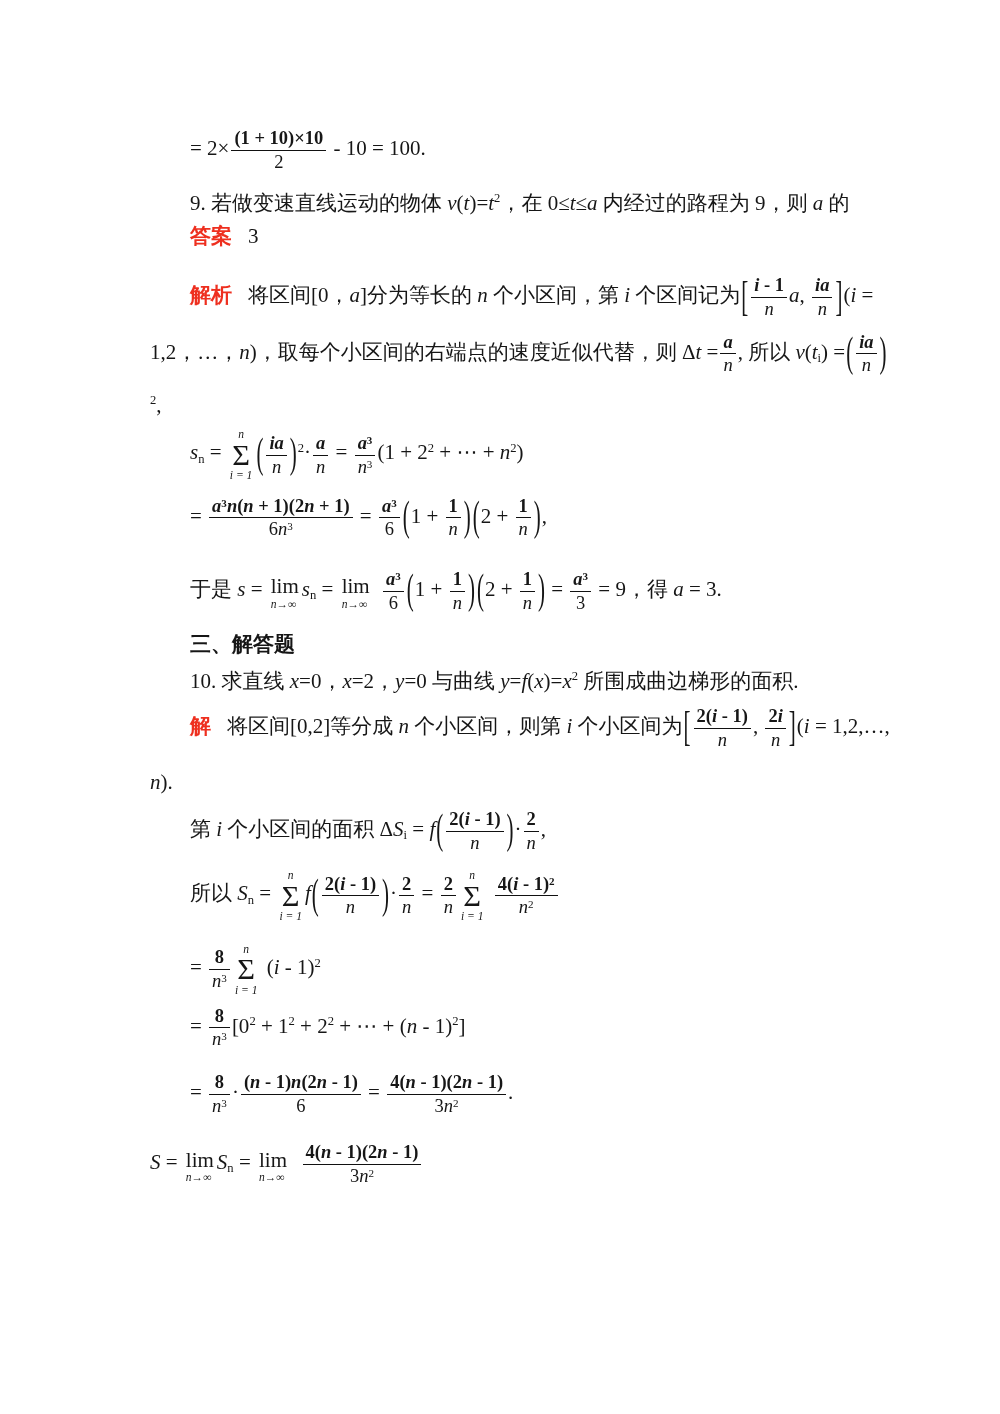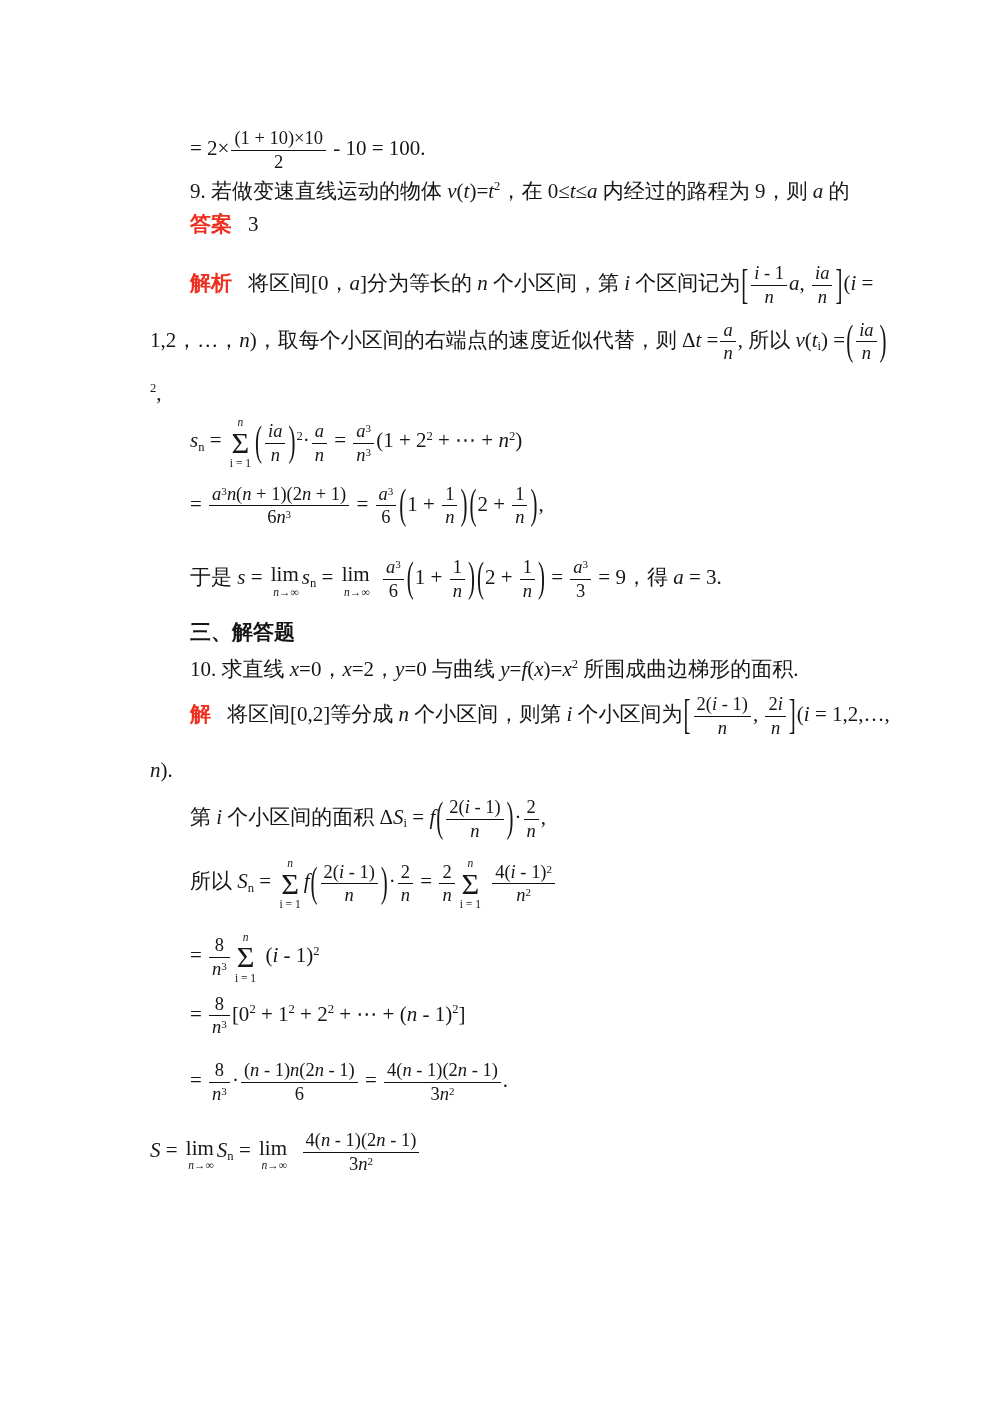--- a/index.html
+++ b/index.html
@@ -27,48 +27,48 @@
   }
   .heading{font-family:"Liberation Sans","DejaVu Sans",sans-serif;font-weight:600;}
 
   .sup{font-size:0.6em;vertical-align:0.6em;line-height:0;}
   .sub{font-size:0.6em;vertical-align:-0.25em;line-height:0;}
 
   .fr{
     display:inline-block;vertical-align:middle;text-align:center;
     font-size:0.88em;line-height:1.12;margin:0 2px;
   }
-  .fr .num{display:block;padding:0 3px 1px;}
+  .fr .num{display:block;padding:0 3px 1px;font-weight:bold;}
   .fr .den{display:block;border-top:1.4px solid #111;padding:1px 3px 0;}
   .fr .sup{vertical-align:0.45em;}
 
   .big{
     display:inline-block;transform:scaleY(2.05);transform-origin:50% 52%;
     margin:0 1px;vertical-align:-0.06em;font-weight:400;
   }
 
   .sum{
     display:inline-block;vertical-align:middle;text-align:center;
     line-height:1;margin:0 3px;
   }
   .sum .lim-top{display:block;font-size:0.55em;font-style:italic;line-height:1.05;}
   .sum .sig{display:block;font-size:1.45em;line-height:0.95;}
-  .sum .lim-bot{display:block;font-size:0.55em;line-height:1.05;}
+  .sum .lim-bot{display:block;font-size:0.55em;font-style:italic;line-height:1.05;}
 
   .lim{
-    display:inline-block;text-align:right;line-height:1;
+    display:inline-block;text-align:left;line-height:1;
     vertical-align:-0.55em;margin:0 3px;
   }
   .lim .lim-word{display:block;line-height:1.05;}
   .lim .lim-bot{display:block;font-size:0.55em;font-style:italic;line-height:1.1;}
 
   .sp{display:inline-block;}
 
   .l1{margin-top:0}
-  .l2{margin-top:4px}
+  .l2{margin-top:16px}
   .l3{margin-top:6px}
   .l4{margin-top:2px}
   .l5{margin-top:24px}
   .l6{margin-top:12px}
   .l7{margin-top:14px}
   .l8{margin-top:8px}
   .l9{margin-top:14px}
   .l10{margin-top:29px}
   .l11{margin-top:16px}
   .l12{margin-top:6px}

